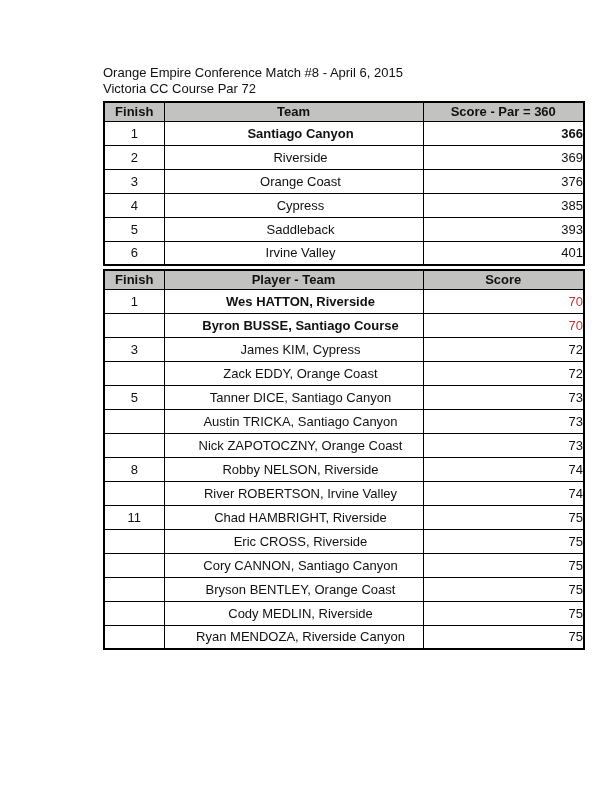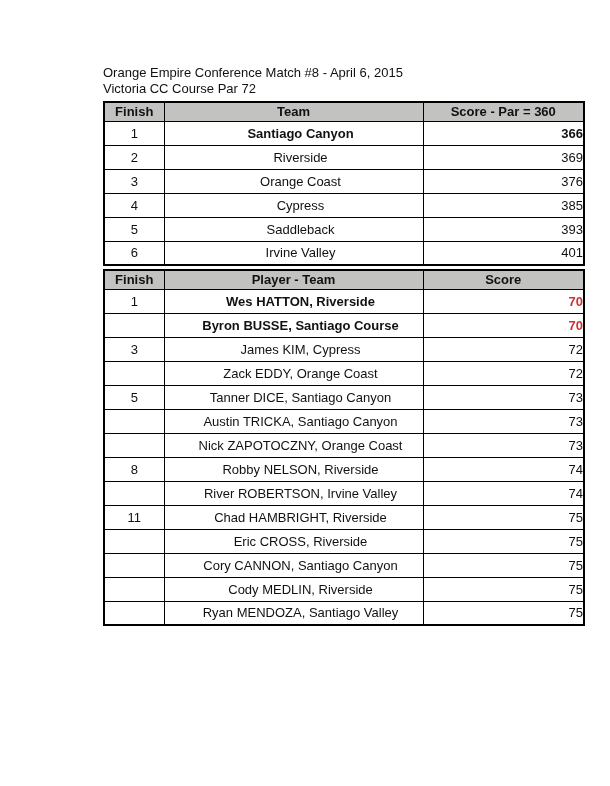--- a/index.html
+++ b/index.html
@@ -55,21 +55,21 @@
     height: 19px;
   }
   table.results td {
     height: 24px;
   }
   .col-finish { width: 60px; text-align: center; }
   .col-name   { width: 259px; text-align: center; padding-left: 14px; }
   .col-score  { width: 161px; text-align: right; }
   th.col-name { padding-left: 0; text-align: center; }
   td.bold { font-weight: bold; }
-  td.red  { color: var(--score-red); font-weight: bold; }
+  td.red  { color: var(--score-red); font-weight: normal; }
 </style>
 </head>
 <body>
 
 <div class="content">
 
   <div class="title-block">
     <div>Orange Empire Conference Match #8 - April 6, 2015</div>
     <div>Victoria CC Course Par 72</div>
   </div>
@@ -180,24 +180,29 @@
     <td class="col-name">Eric CROSS, Riverside</td>
     <td class="col-score">75</td>
   </tr>
         <tr>
     <td class="col-finish"></td>
     <td class="col-name">Cory CANNON, Santiago Canyon</td>
     <td class="col-score">75</td>
   </tr>
         <tr>
     <td class="col-finish"></td>
+    <td class="col-name">Bryson BENTLEY, Orange Coast</td>
+    <td class="col-score">75</td>
+  </tr>
+        <tr>
+    <td class="col-finish"></td>
     <td class="col-name">Cody MEDLIN, Riverside</td>
     <td class="col-score">75</td>
   </tr>
         <tr>
     <td class="col-finish"></td>
-    <td class="col-name">Ryan MENDOZA, Santiago Valley</td>
+    <td class="col-name">Ryan MENDOZA, Riverside Canyon</td>
     <td class="col-score">75</td>
   </tr>
       </tbody>
   </table>
 
 </div>
 
 </body></html>

